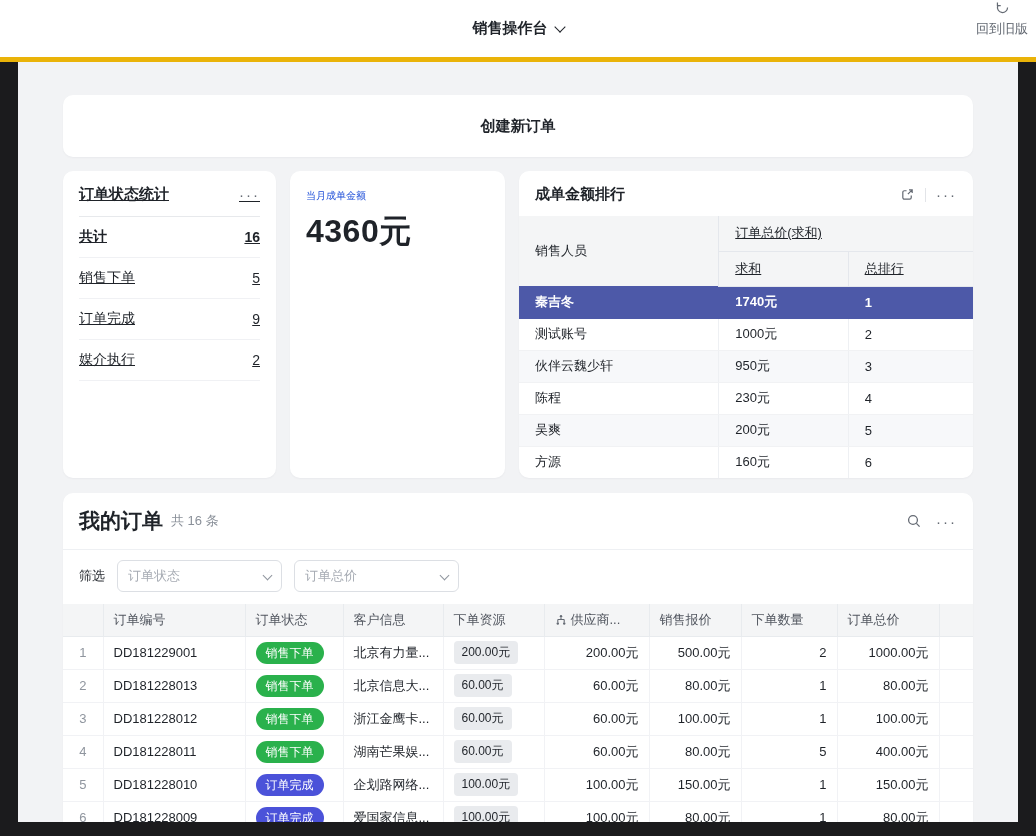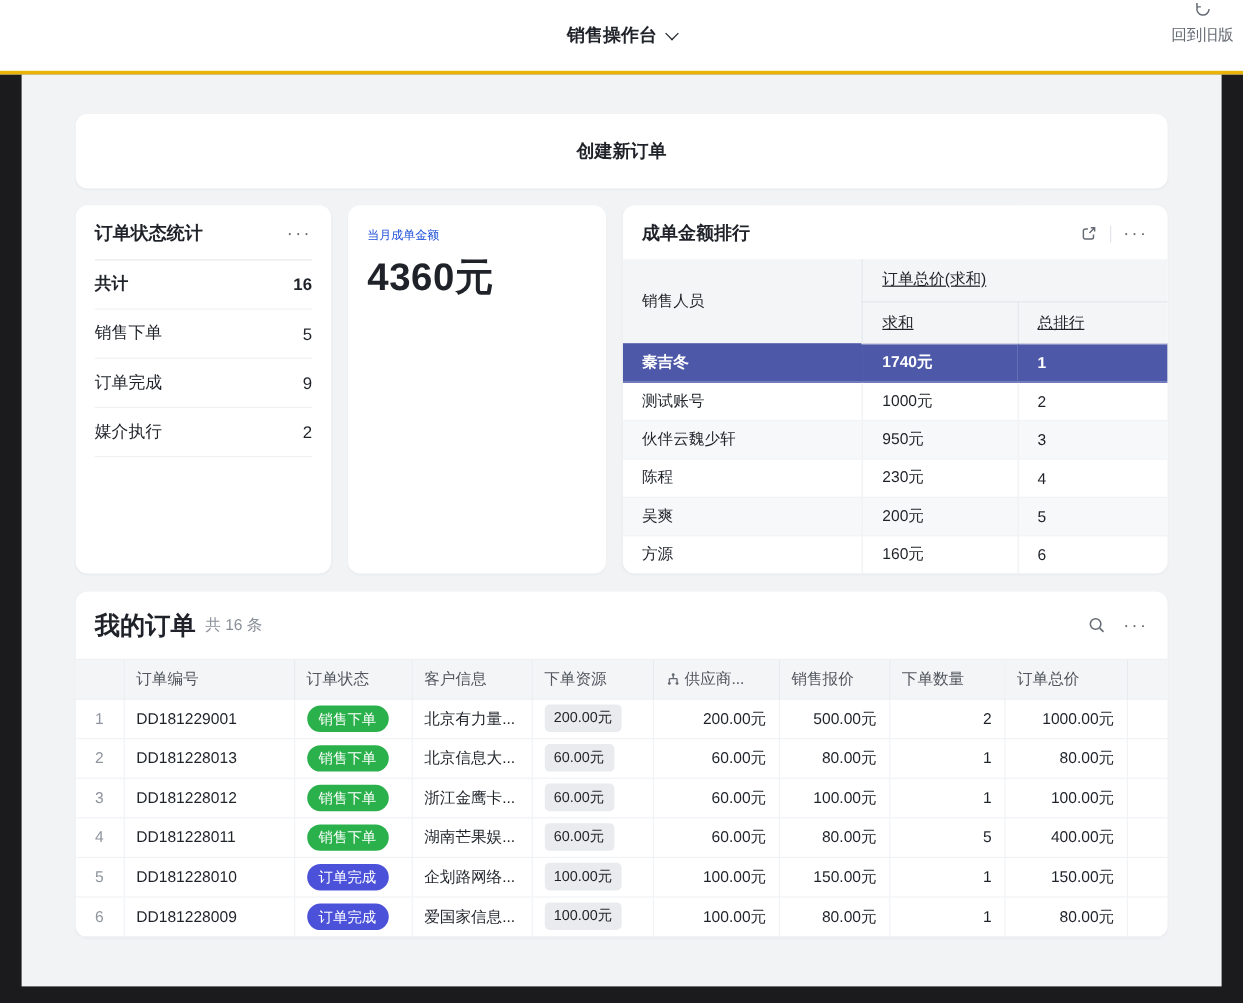--- a/index.html
+++ b/index.html
@@ -1,33 +1,33 @@
 <!DOCTYPE html>
 <html style="--hl: #4d59a8; --green: #2ab14c; --done: #4b52d9;"><head>
 <meta charset="utf-8">
 <style>
   html,body{margin:0;padding:0;background:#1b1b1d;}
   .page{width:1036px;height:836px;background:#1b1b1d;overflow:hidden;
         font-family:"Liberation Sans","DejaVu Sans",sans-serif;color:#1f2329;}
 
   
-  .topbar{height:62px;background:#fff;position:relative;display:flex;align-items:center;justify-content:center;border-bottom:3px solid #eab308;box-sizing:border-box;}
+  .topbar{height:62px;background:#fff;position:relative;display:flex;align-items:center;justify-content:center;border-bottom:5px solid #eab308;box-sizing:border-box;}
   .topbar-title{display:flex;align-items:center;gap:8px;font-size:15px;font-weight:600;cursor:pointer;}
   .chev{width:7px;height:7px;border-right:1.6px solid #1f2329;border-bottom:1.6px solid #1f2329;transform:rotate(45deg);margin-top:-4px;}
   .topbar-right{position:absolute;right:8px;top:0;height:100%;display:flex;align-items:center;gap:5px;color:#646a73;font-size:13px;cursor:pointer;flex-direction:column;}
 
   
   .content{margin:0 18px;height:760px;background:#f2f3f5;padding:33px 45px 13px;box-sizing:border-box;overflow:hidden;}
 
   .card{background:#fff;border-radius:10px;box-sizing:border-box;box-shadow:0 1px 2px rgba(31,35,41,.04);}
 
   .create-card{height:62px;display:flex;align-items:center;justify-content:center;font-size:15px;font-weight:600;cursor:pointer;margin-bottom:14px;}
 
   .cards-row{display:flex;gap:14px;height:307px;margin-bottom:15px;}
-  .card-a{width:213px;overflow:hidden;}
+  .card-a{width:213px;overflow:hidden;text-decoration:underline;}
   .card-b{width:215px;padding:18px 16px;}
   .card-c{flex:1;overflow:hidden;}
 
   .card-head{display:flex;align-items:center;justify-content:space-between;padding:14px 16px 12px;}
   .card-title{font-size:15px;font-weight:600;}
   .more{color:#646a73;font-size:15px;letter-spacing:2px;cursor:pointer;line-height:1;user-select:none;}
   .head-actions{display:flex;align-items:center;gap:10px;color:#646a73;}
   .icon-btn{display:flex;align-items:center;cursor:pointer;}
   .vdiv{width:1px;height:14px;background:#e2e4e8;}
 
@@ -211,20 +211,31 @@
           <span class="icon-btn">
             <svg width="16" height="16" viewBox="0 0 16 16" fill="none">
               <circle cx="7" cy="7" r="4.4" stroke="#646a73" stroke-width="1.3"></circle>
               <path d="M10.4 10.4 13.6 13.6" stroke="#646a73" stroke-width="1.3"></path>
             </svg>
           </span>
           <span class="more">···</span>
         </span>
       </div>
 
+      <div class="filter-row">
+        <span class="filter-label">筛选</span>
+        <span class="select">
+          <span>订单状态</span>
+          <span class="chev"></span>
+        </span>
+        <span class="select">
+          <span>订单总价</span>
+          <span class="chev"></span>
+        </span>
+      </div>
 
       <table class="orders-table">
         <colgroup>
           <col style="width:40px">
             <col style="width:142px">
             <col style="width:98px">
             <col style="width:100px">
           <col style="width:101px">
             <col style="width:105px">
             <col style="width:92px">

